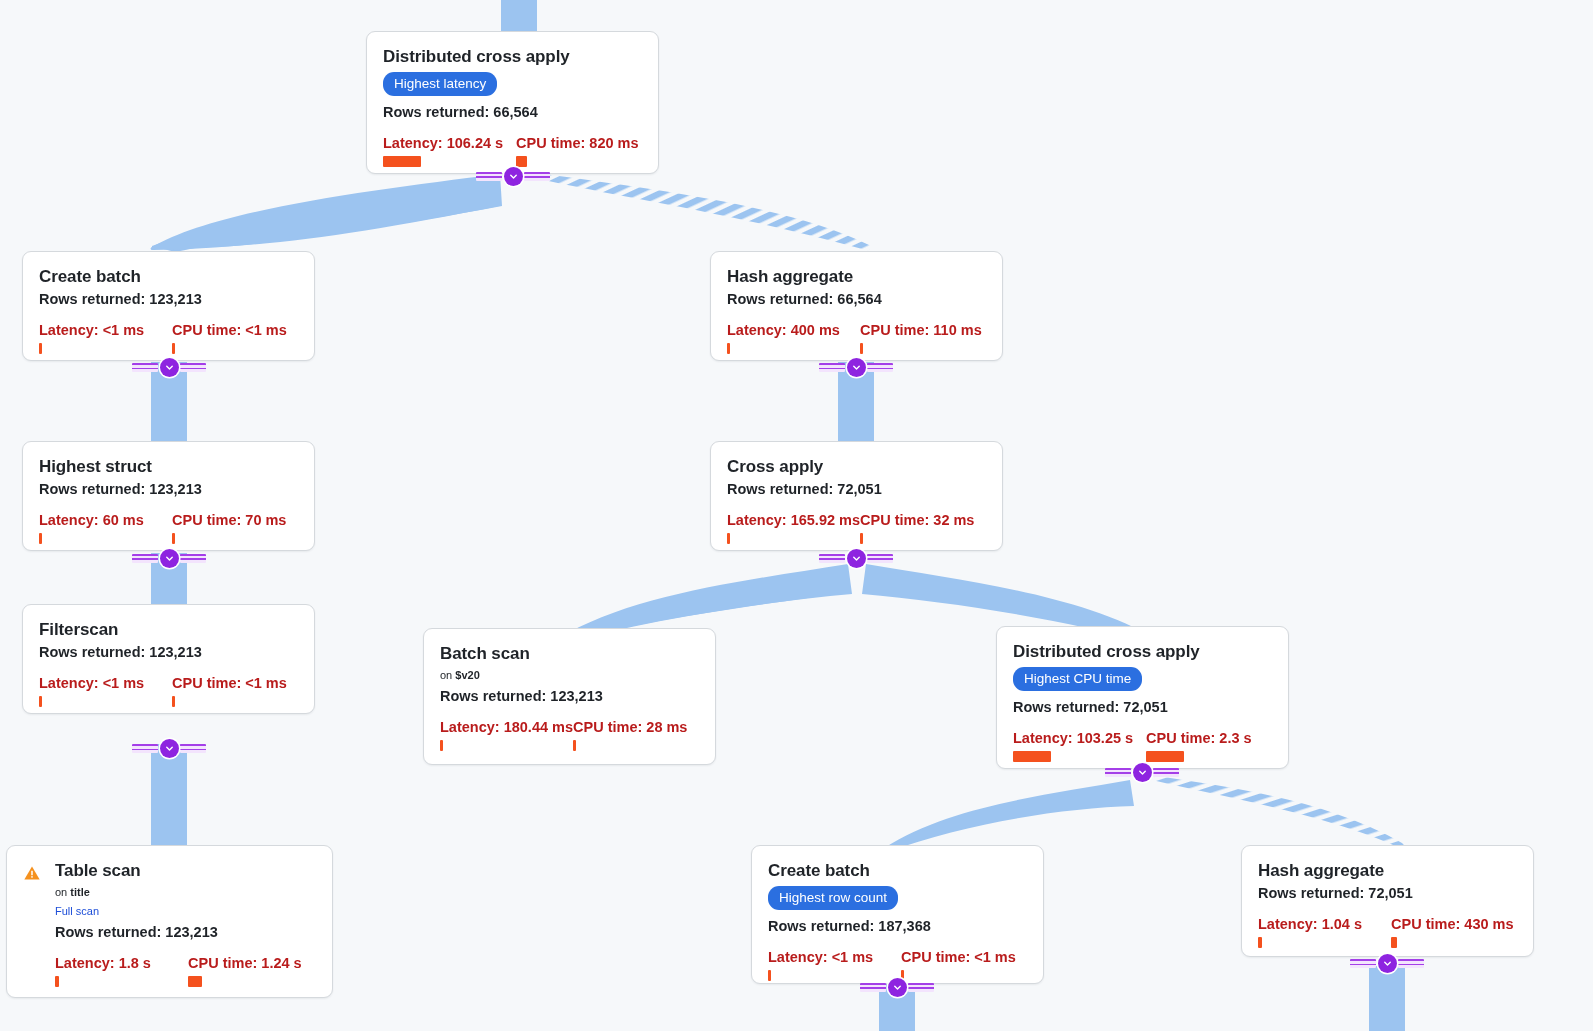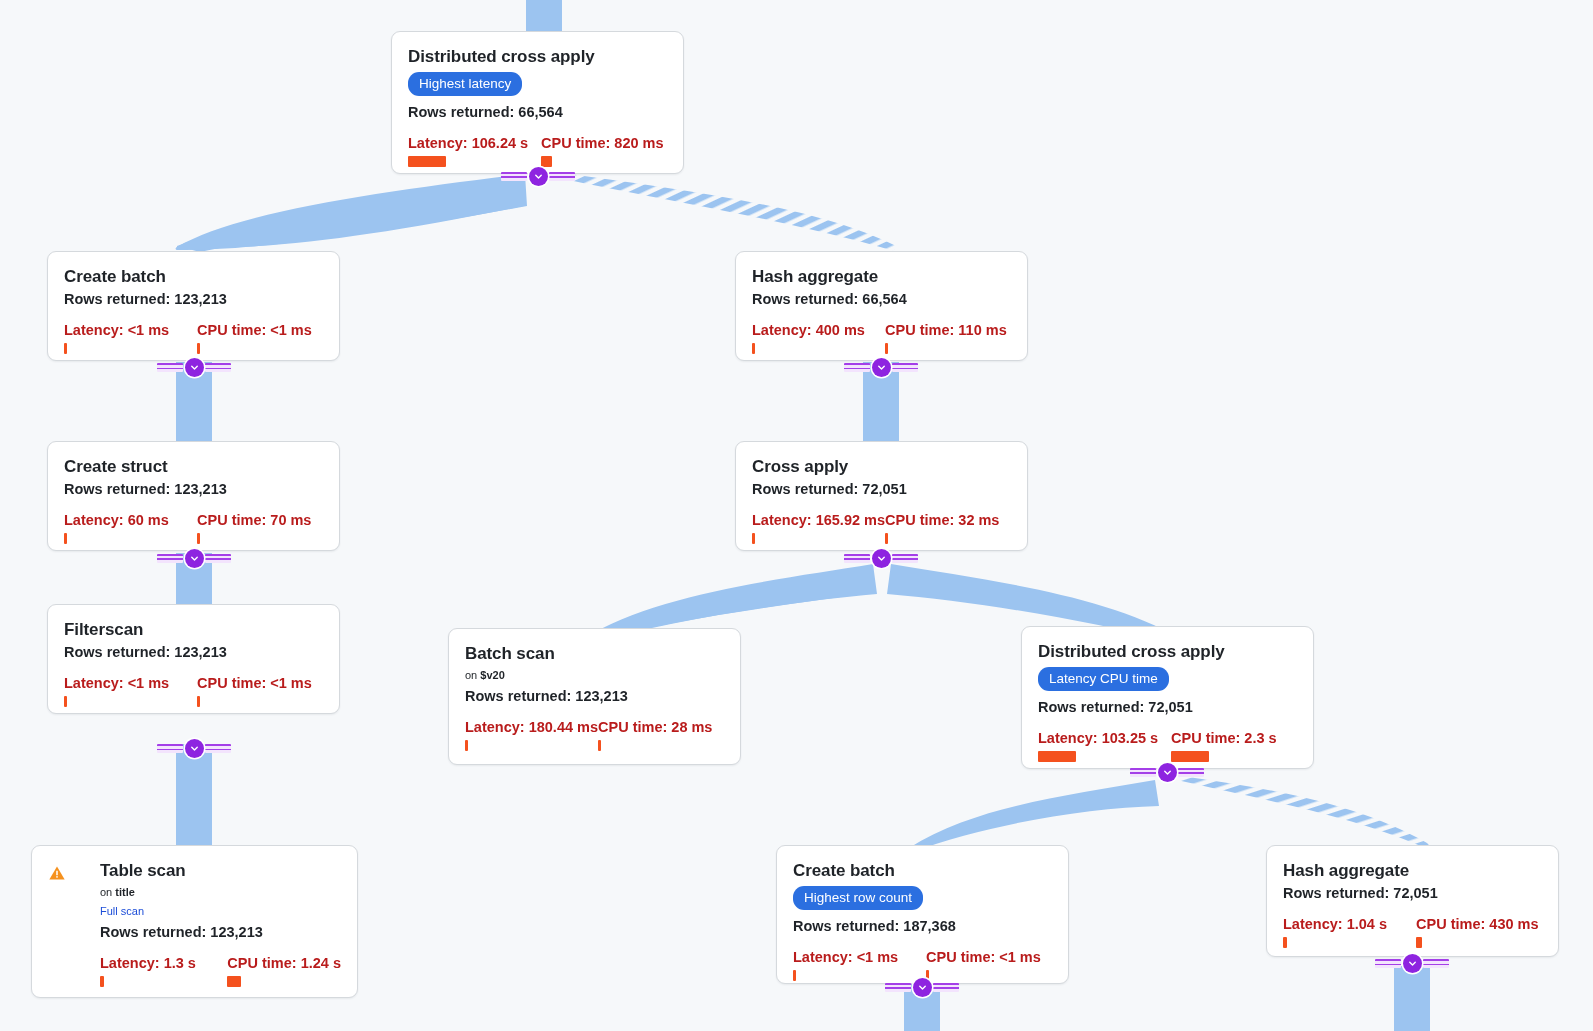--- a/index.html
+++ b/index.html
@@ -3,33 +3,33 @@
 <meta charset="utf-8">
 <style>
   html,body{margin:0;padding:0;}
   body{
     width:1593px;height:1031px;
     background:#f6f8fa;
     font-family:"Liberation Sans", sans-serif;
     overflow:hidden;
     position:relative;
   }
-  #canvas{position:absolute;inset:0;margin-left:25px;}
+  #canvas{position:absolute;inset:0;}
   #edge-layer{position:absolute;left:0;top:0;width:1593px;height:1031px;pointer-events:none;}
 
   .node{
     position:absolute;
     background:#ffffff;
     border:1px solid #d5d9dd;
     border-radius:9px;
     box-sizing:border-box;
     padding:14px 16px 16px 16px;
     box-shadow:0 1px 2px rgba(30,40,60,.07);
   }
-  .node.warn{padding-left:68px;}
+  .node.warn{padding-left:48px;}
   .warn-icon{position:absolute;left:16px;top:18px;width:18px;height:18px;}
   .n-title{
     font-size:17px;font-weight:bold;color:#1f2328;
     letter-spacing:-.1px;line-height:21px;margin:0 0 2px 0;
   }
   .n-sub{font-size:11px;color:#1f2328;line-height:19px;}
   .n-sub b{font-weight:bold;}
   .n-sub.muted{color:#1d4ed8;}
   .badge{
     display:inline-block;background:#2b6fe0;color:#fff;
@@ -157,21 +157,21 @@
         <div class="m-bar" style="width:3px;"></div>
       </div>
       <div class="metric">
         <div class="m-label">CPU time: 110 ms</div>
         <div class="m-bar" style="width:3px;"></div>
       </div>
     </div>
   </div>
 
   <div class="node" style="left:22px;top:441px;width:293px;height:110px;">
-    <div class="n-title">Create struct</div>
+    <div class="n-title">Highest struct</div>
     <div class="n-rows">Rows returned: 123,213</div>
     <div class="metrics">
       <div class="metric" style="width:133px;">
         <div class="m-label">Latency: 60 ms</div>
         <div class="m-bar" style="width:3px;"></div>
       </div>
       <div class="metric">
         <div class="m-label">CPU time: 70 ms</div>
         <div class="m-bar" style="width:3px;"></div>
       </div>
@@ -221,21 +221,21 @@
       </div>
       <div class="metric">
         <div class="m-label">CPU time: 28 ms</div>
         <div class="m-bar" style="width:3px;"></div>
       </div>
     </div>
   </div>
 
   <div class="node" style="left:996px;top:626px;width:293px;height:143px;">
     <div class="n-title">Distributed cross apply</div>
-    <div class="badge">Latency CPU time</div>
+    <div class="badge">Highest CPU time</div>
     <div class="n-rows">Rows returned: 72,051</div>
     <div class="metrics">
       <div class="metric" style="width:133px;">
         <div class="m-label">Latency: 103.25 s</div>
         <div class="m-bar" style="width:38px;"></div>
       </div>
       <div class="metric">
         <div class="m-label">CPU time: 2.3 s</div>
         <div class="m-bar" style="width:38px;"></div>
       </div>
@@ -251,21 +251,21 @@
       </svg>
     </span>
     <div class="n-title">Table scan</div>
     <div class="n-sub">
       <span>on </span><b>title</b>
     </div>
     <div class="n-sub muted">Full scan</div>
     <div class="n-rows">Rows returned: 123,213</div>
     <div class="metrics">
       <div class="metric" style="width:133px;">
-        <div class="m-label">Latency: 1.3 s</div>
+        <div class="m-label">Latency: 1.8 s</div>
         <div class="m-bar" style="width:4px;"></div>
       </div>
       <div class="metric">
         <div class="m-label">CPU time: 1.24 s</div>
         <div class="m-bar" style="width:14px;"></div>
       </div>
     </div>
   </div>
 
   <div class="node" style="left:751px;top:845px;width:293px;height:139px;">

